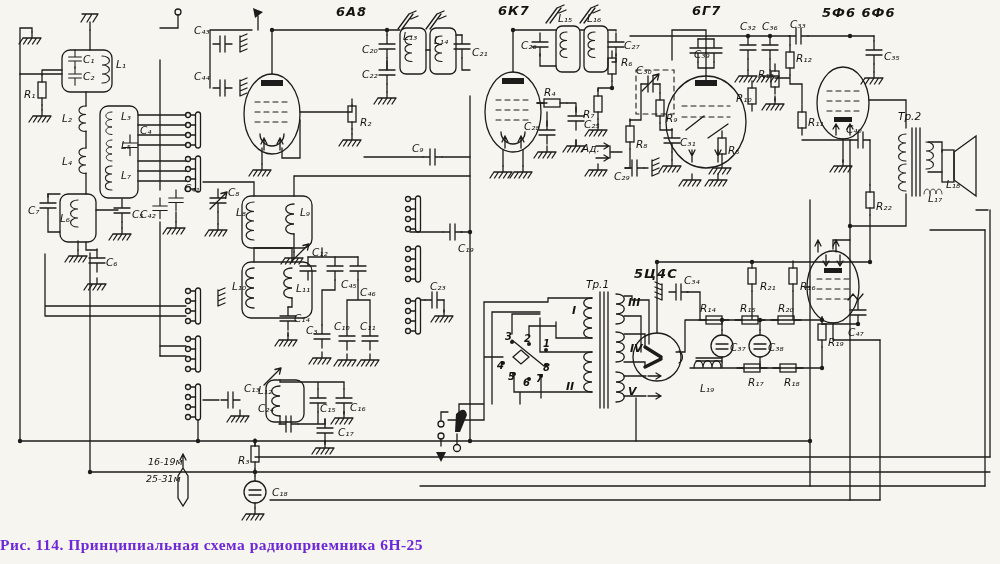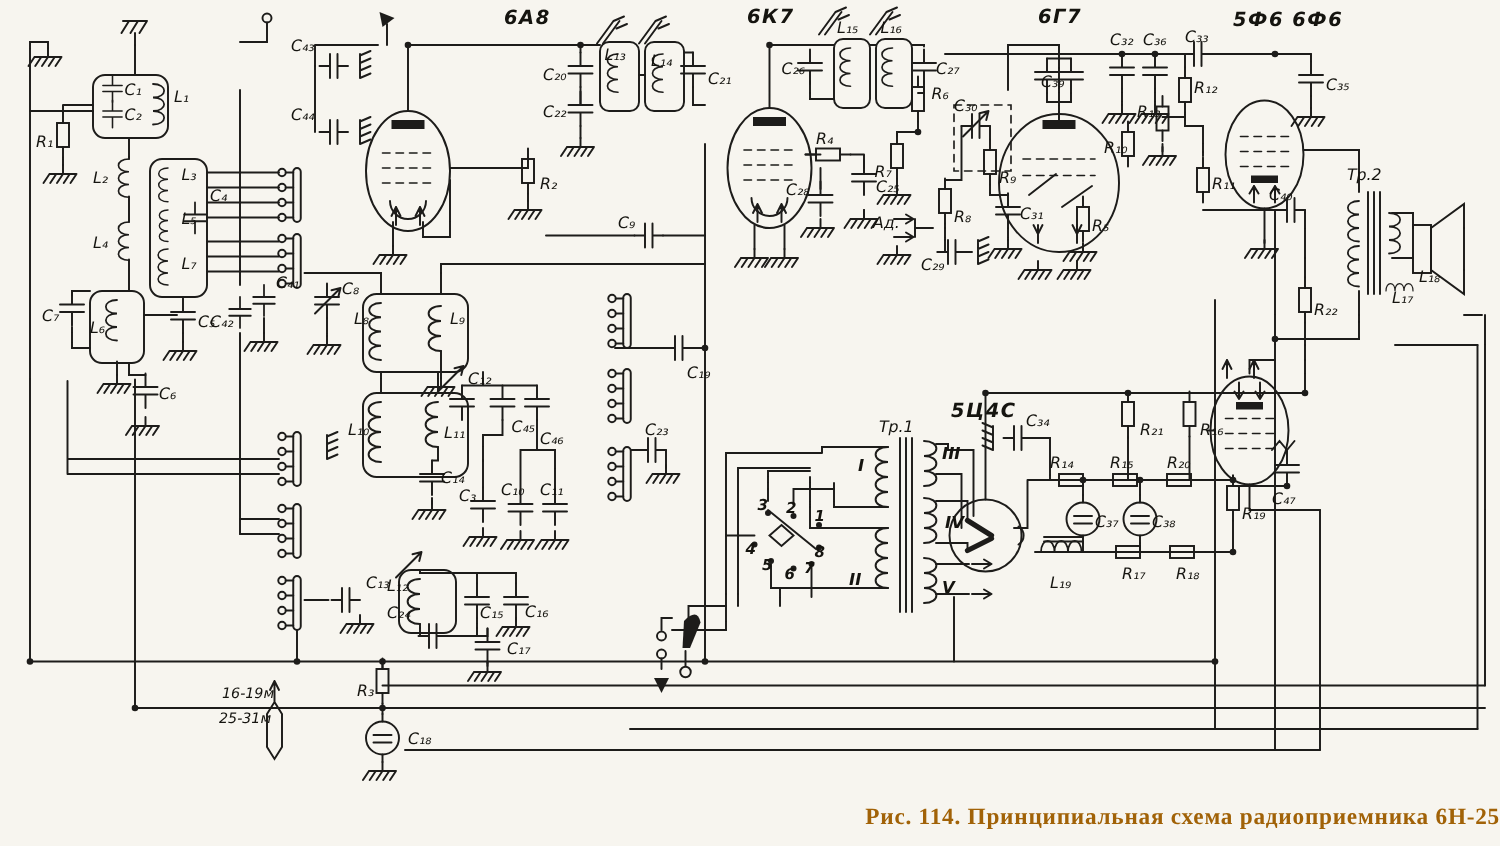--- a/index.html
+++ b/index.html
@@ -8,23 +8,23 @@
   svg{position:absolute;left:0;top:0;}
   .art{stroke:#1d1c1a;fill:none;stroke-width:1.3;stroke-linecap:round;}
   .thick{stroke-width:3.5;}
   .dash{stroke-dasharray:5 4;stroke-width:1.1;}
   .fillink{fill:#1d1c1a;stroke:none;}
   #labels-layer text{font:italic 10.5px "DejaVu Sans",sans-serif;fill:#15140f;}
   #labels-layer text.tube{font-size:13px;font-weight:bold;letter-spacing:1px;}
   #labels-layer text.rom{font-size:11px;font-weight:bold;}
   #labels-layer text.num{font-size:10px;font-weight:bold;}
   #labels-layer text.band{font-size:9.5px;}
-  .caption{position:absolute;left:0;top:536px;width:100%;text-align:right;
+  .caption{position:absolute;left:0;top:536px;width:100%;text-align:left;
            font-family:"Liberation Serif",serif;font-weight:bold;font-size:15.5px;
-           color:#a16207;letter-spacing:.5px;}
+           color:#6d28d9;letter-spacing:.5px;}
 </style>
 </head>
 <body>
 
 <div class="page">
 <svg width="1000" height="564" viewBox="0 0 1000 564">
   <defs>
     <g id="capv">
           <path d="M0 -9 V0 M-8 0 H8 M-8 5 H8 M0 5 V14"></path>
         </g>

